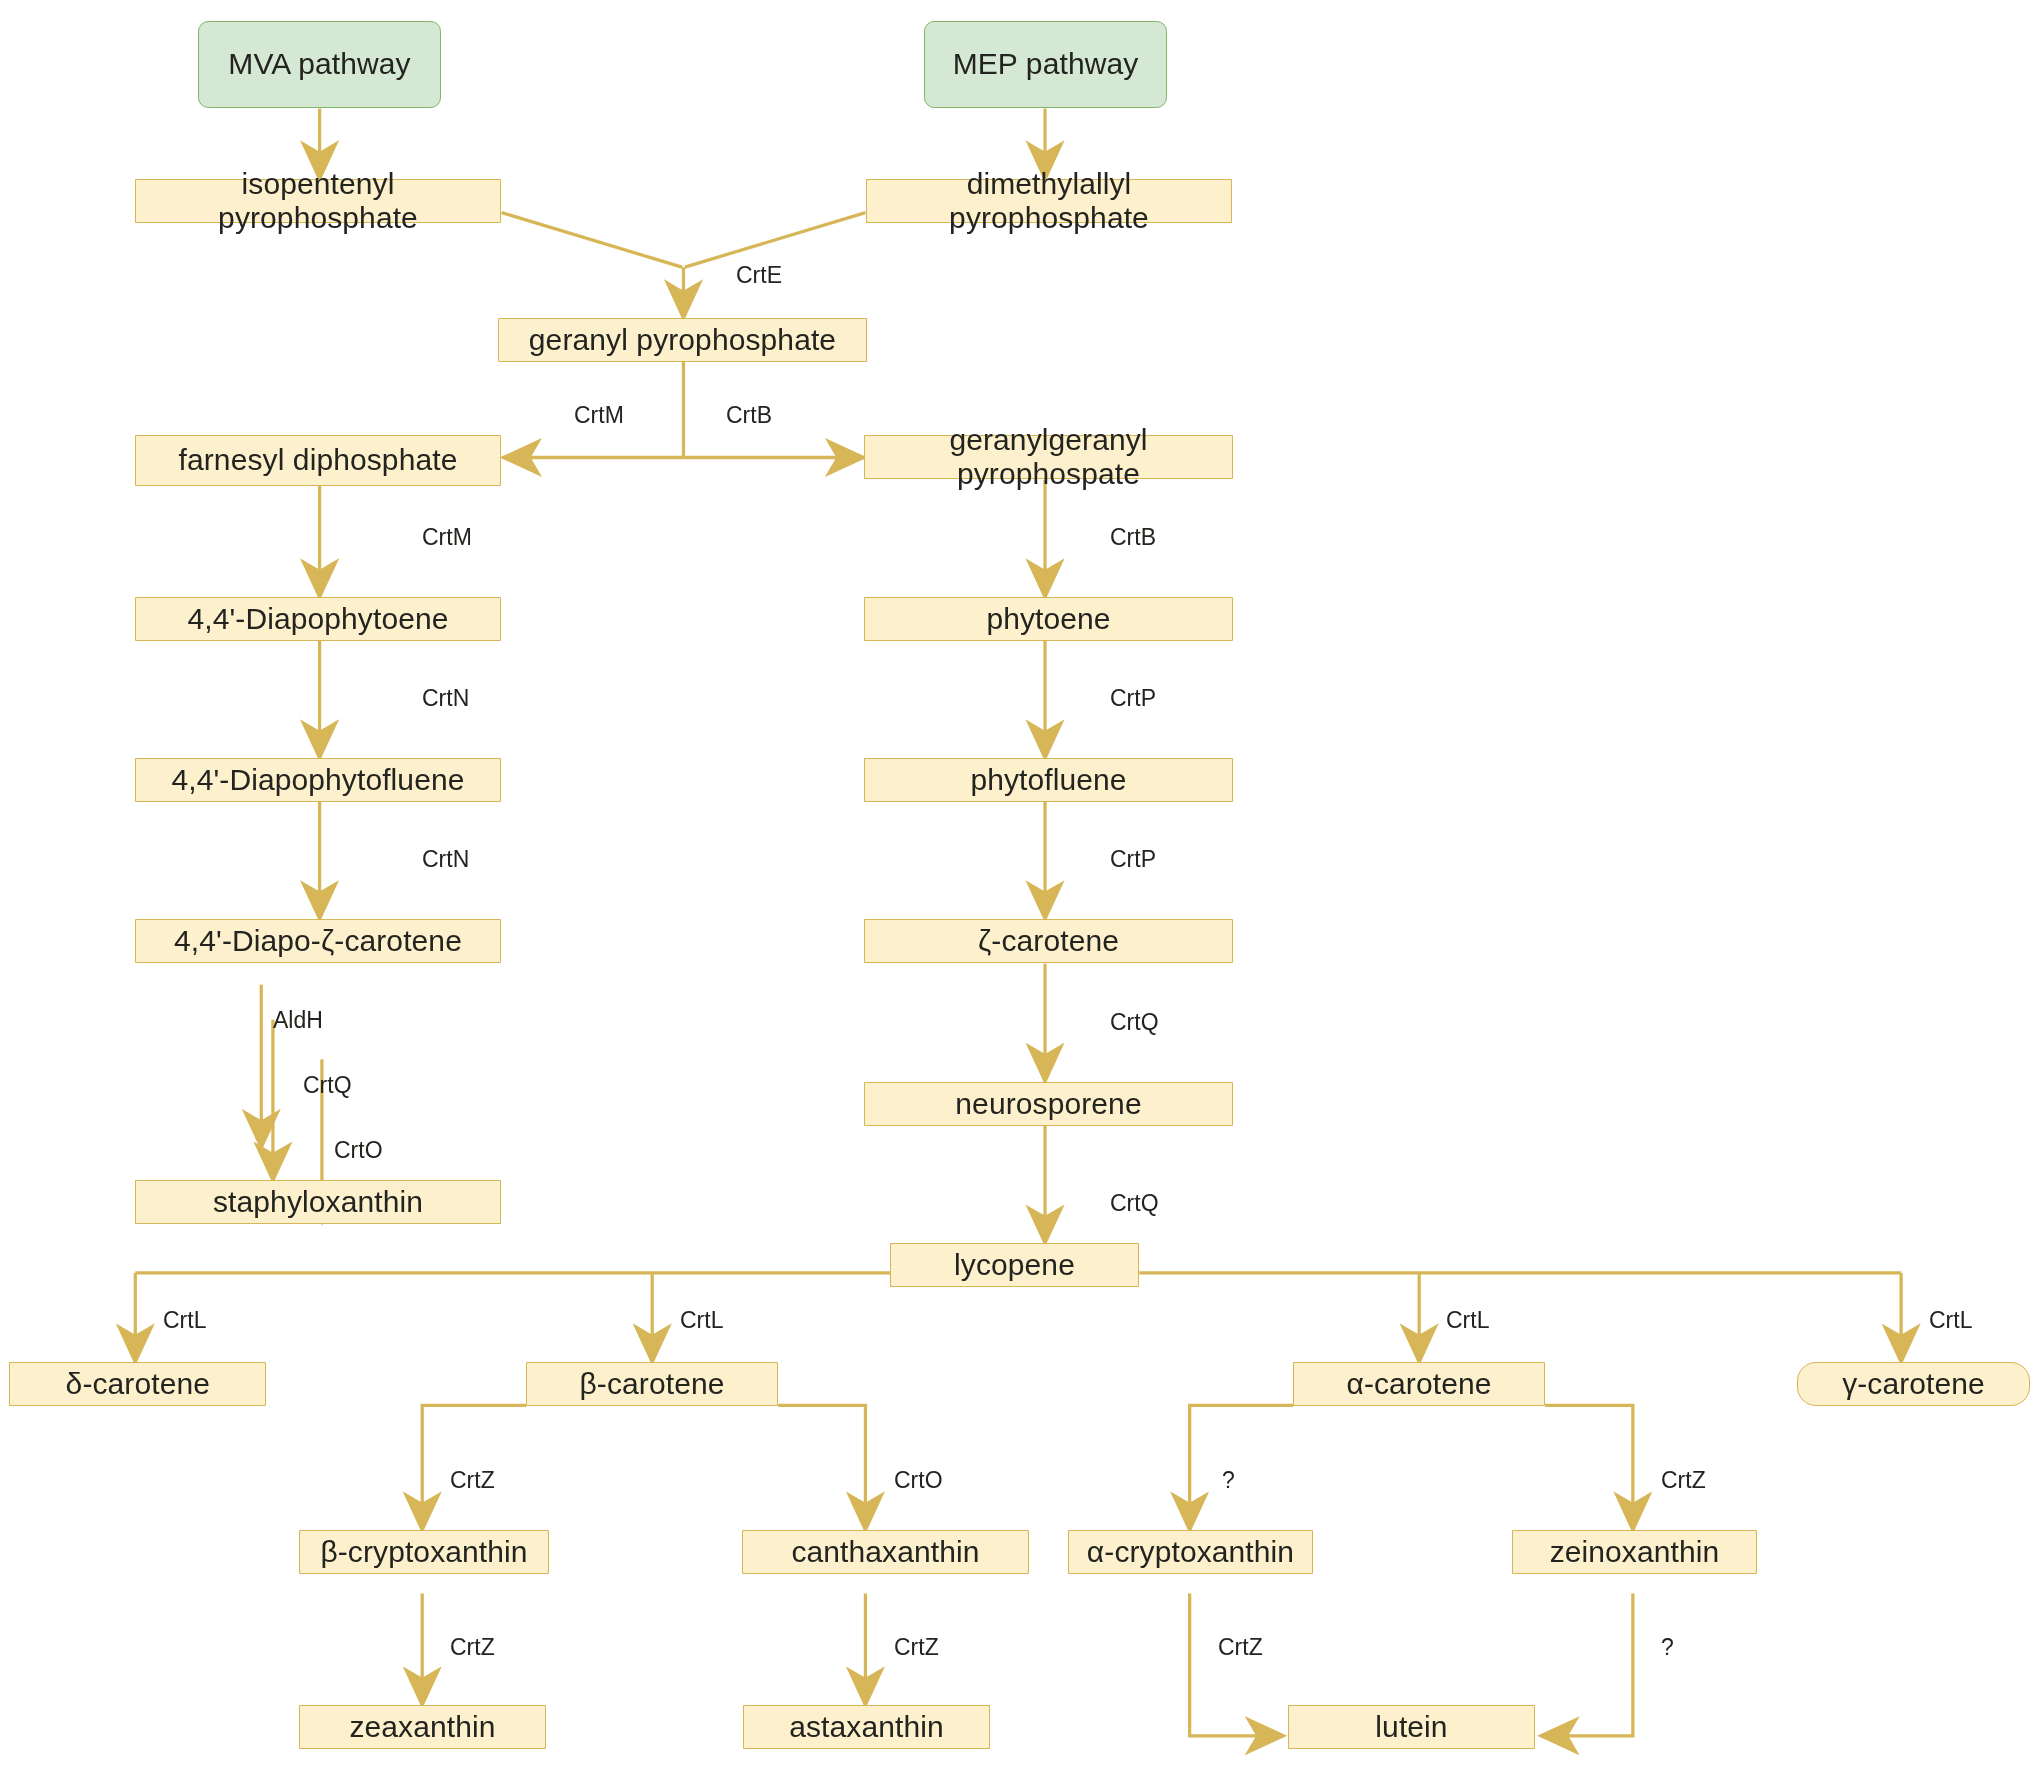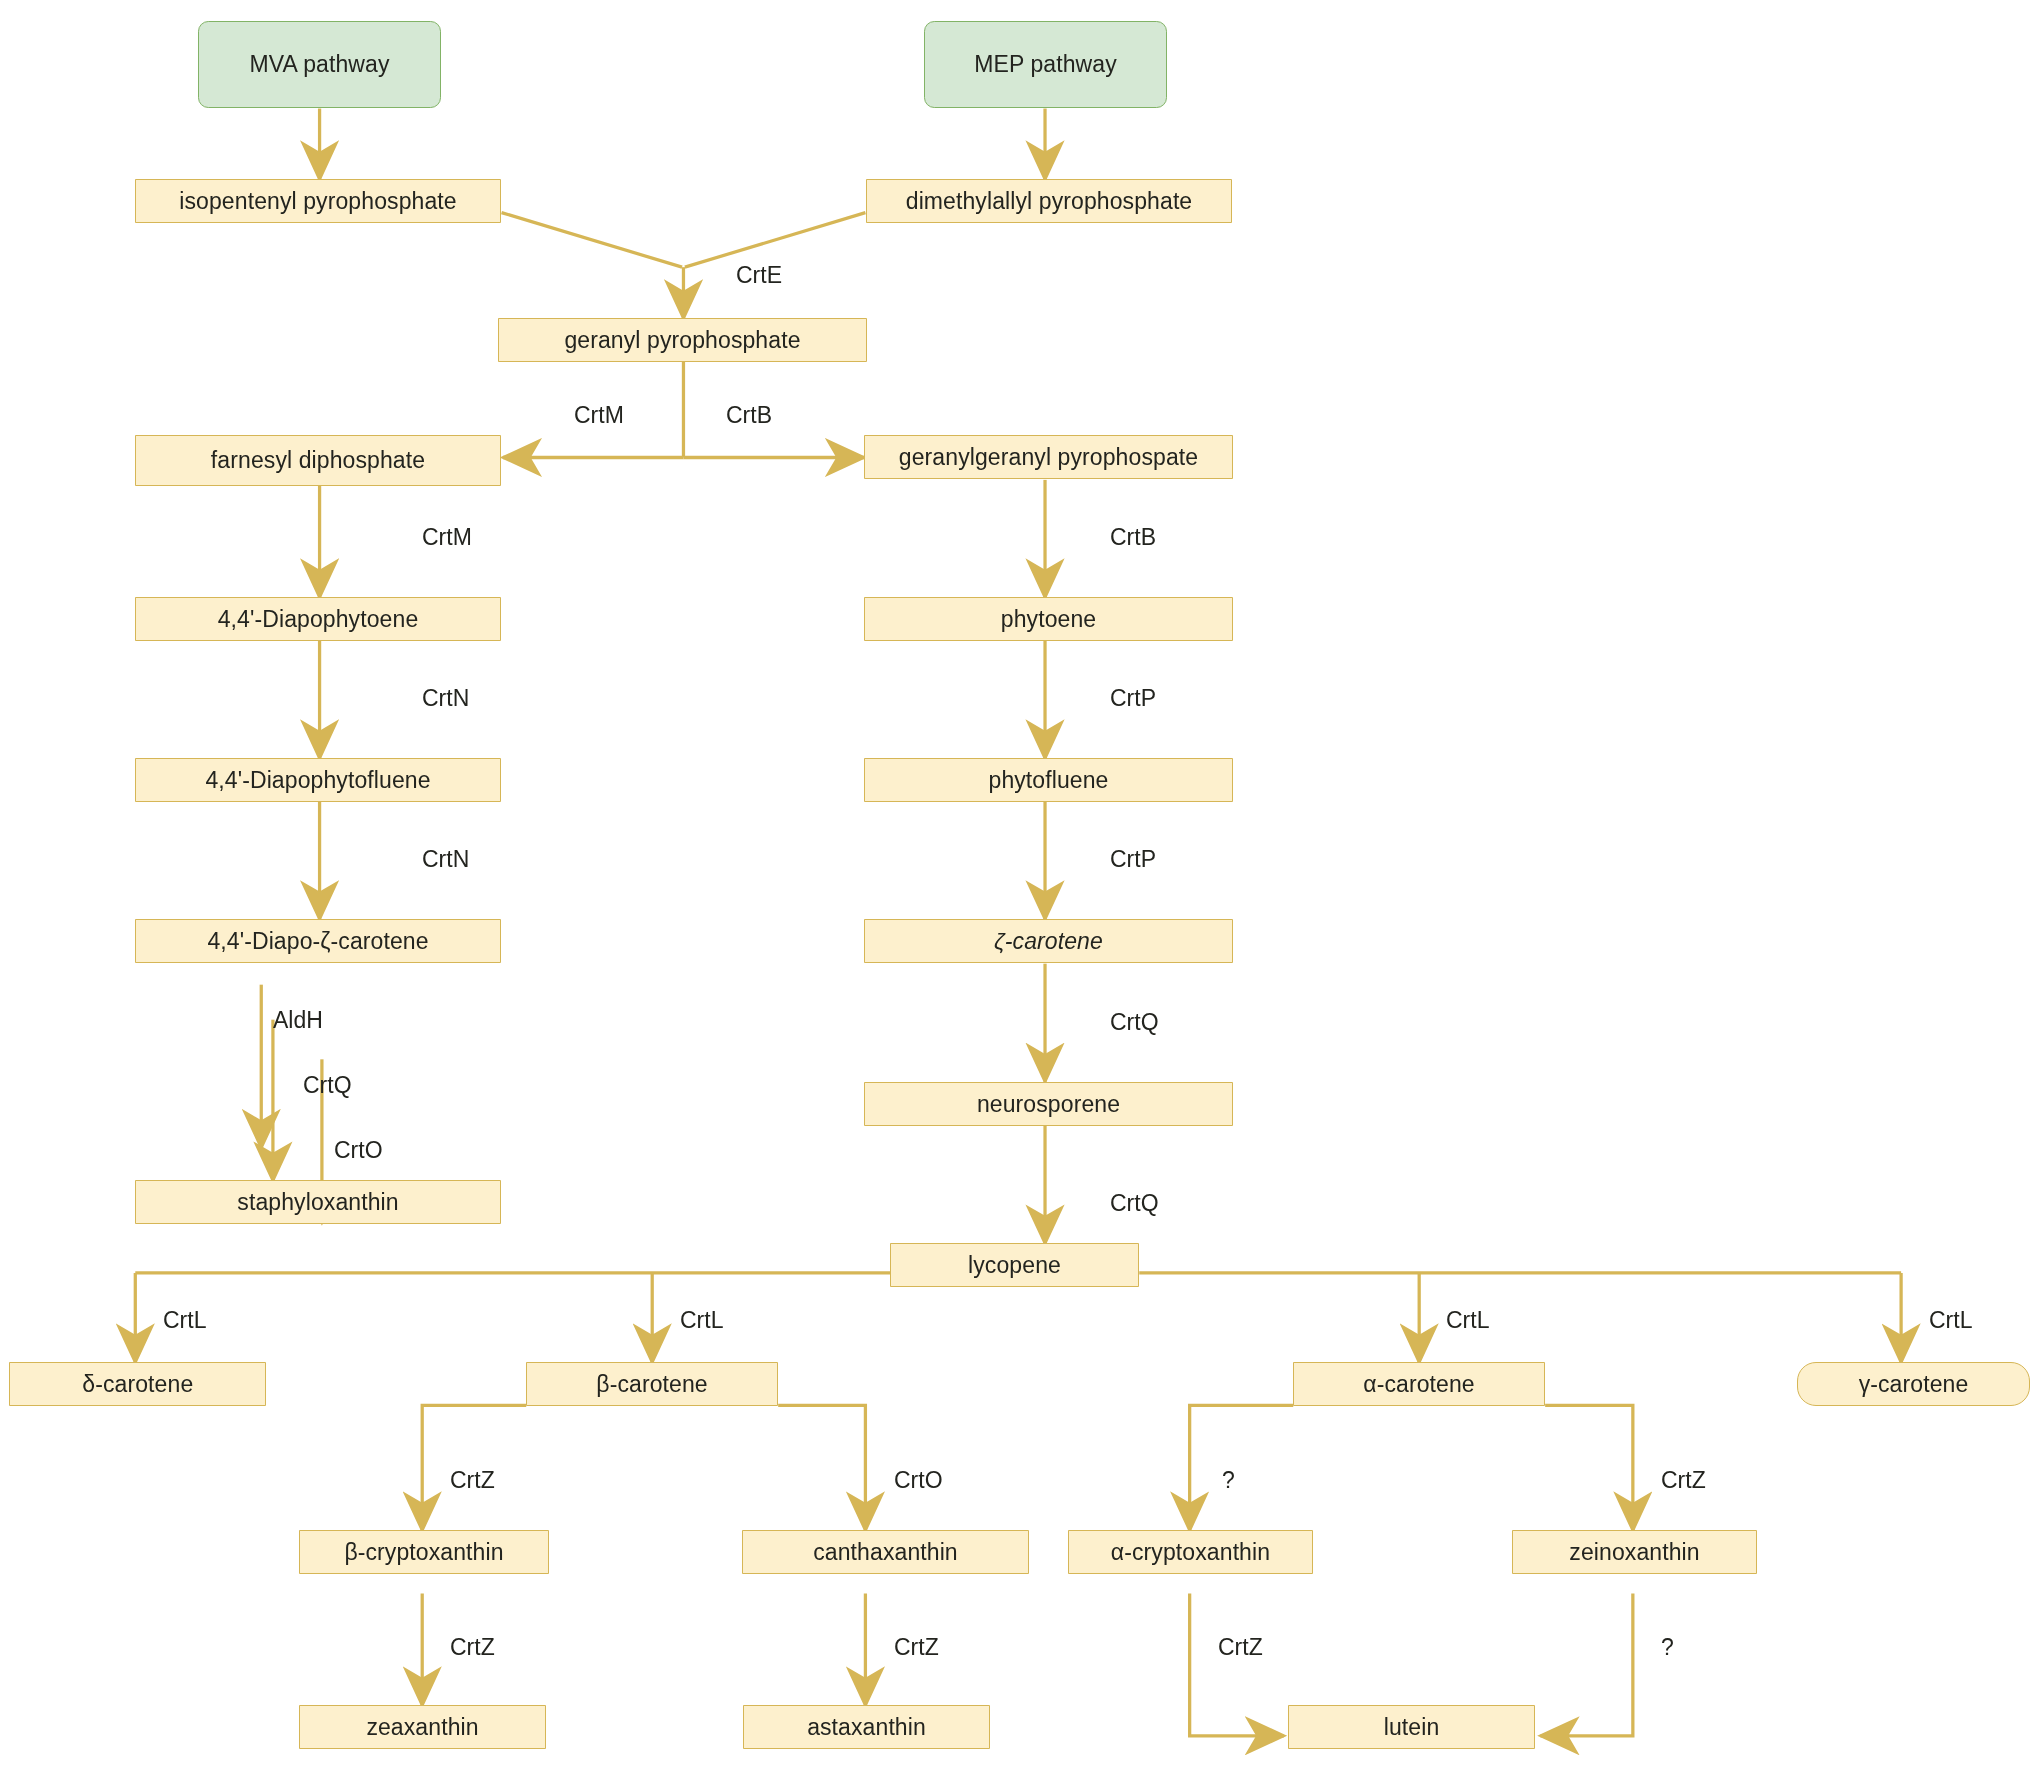--- a/index.html
+++ b/index.html
@@ -12,21 +12,21 @@
     overflow:hidden;
   }
   svg.edges{position:absolute;left:0;top:0;width:2035px;height:1786px;}
   .node{
     position:absolute;
     box-sizing:border-box;
     display:flex;
     align-items:center;
     justify-content:center;
     text-align:center;
-    font-size:23px;
+    font-size:30px;
     color:#23241f;
     line-height:1.15;
     letter-spacing:0.1px;
     padding:1.9px 4.7px;
   }
   .node.metabolite{
     background:#fdf0cd;
     border:1.9px solid #d6b656;
     border-radius:0.9px;
   }
@@ -120,21 +120,21 @@
   <div class="node metabolite" style="left:135px;top:435px;width:366px;height:51px;">farnesyl diphosphate</div>
   <div class="node metabolite" style="left:864px;top:435px;width:369px;height:44px;">geranylgeranyl pyrophospate</div>
 
   <div class="node metabolite" style="left:135px;top:597px;width:366px;height:44px;">4,4'-Diapophytoene</div>
   <div class="node metabolite" style="left:864px;top:597px;width:369px;height:44px;">phytoene</div>
 
   <div class="node metabolite" style="left:135px;top:758px;width:366px;height:44px;">4,4'-Diapophytofluene</div>
   <div class="node metabolite" style="left:864px;top:758px;width:369px;height:44px;">phytofluene</div>
 
   <div class="node metabolite" style="left:135px;top:919px;width:366px;height:44px;">4,4'-Diapo-ζ-carotene</div>
-  <div class="node metabolite" style="left:864px;top:919px;width:369px;height:44px;font-style:italic;">ζ-carotene</div>
+  <div class="node metabolite" style="left:864px;top:919px;width:369px;height:44px;">ζ-carotene</div>
 
   <div class="node metabolite" style="left:135px;top:1180px;width:366px;height:44px;">staphyloxanthin</div>
   <div class="node metabolite" style="left:864px;top:1082px;width:369px;height:44px;">neurosporene</div>
 
   <div class="node metabolite" style="left:890px;top:1243px;width:249px;height:44px;">lycopene</div>
 
   <div class="node metabolite" style="left:9.3px;top:1362px;width:257px;height:44px;">δ-carotene</div>
   <div class="node metabolite" style="left:526px;top:1362px;width:252px;height:44px;">β-carotene</div>
   <div class="node metabolite" style="left:1293px;top:1362px;width:252px;height:44px;">α-carotene</div>
   <div class="node metabolite" style="left:1797px;top:1362px;width:233px;height:44px;border-radius:19px;">γ-carotene</div>

